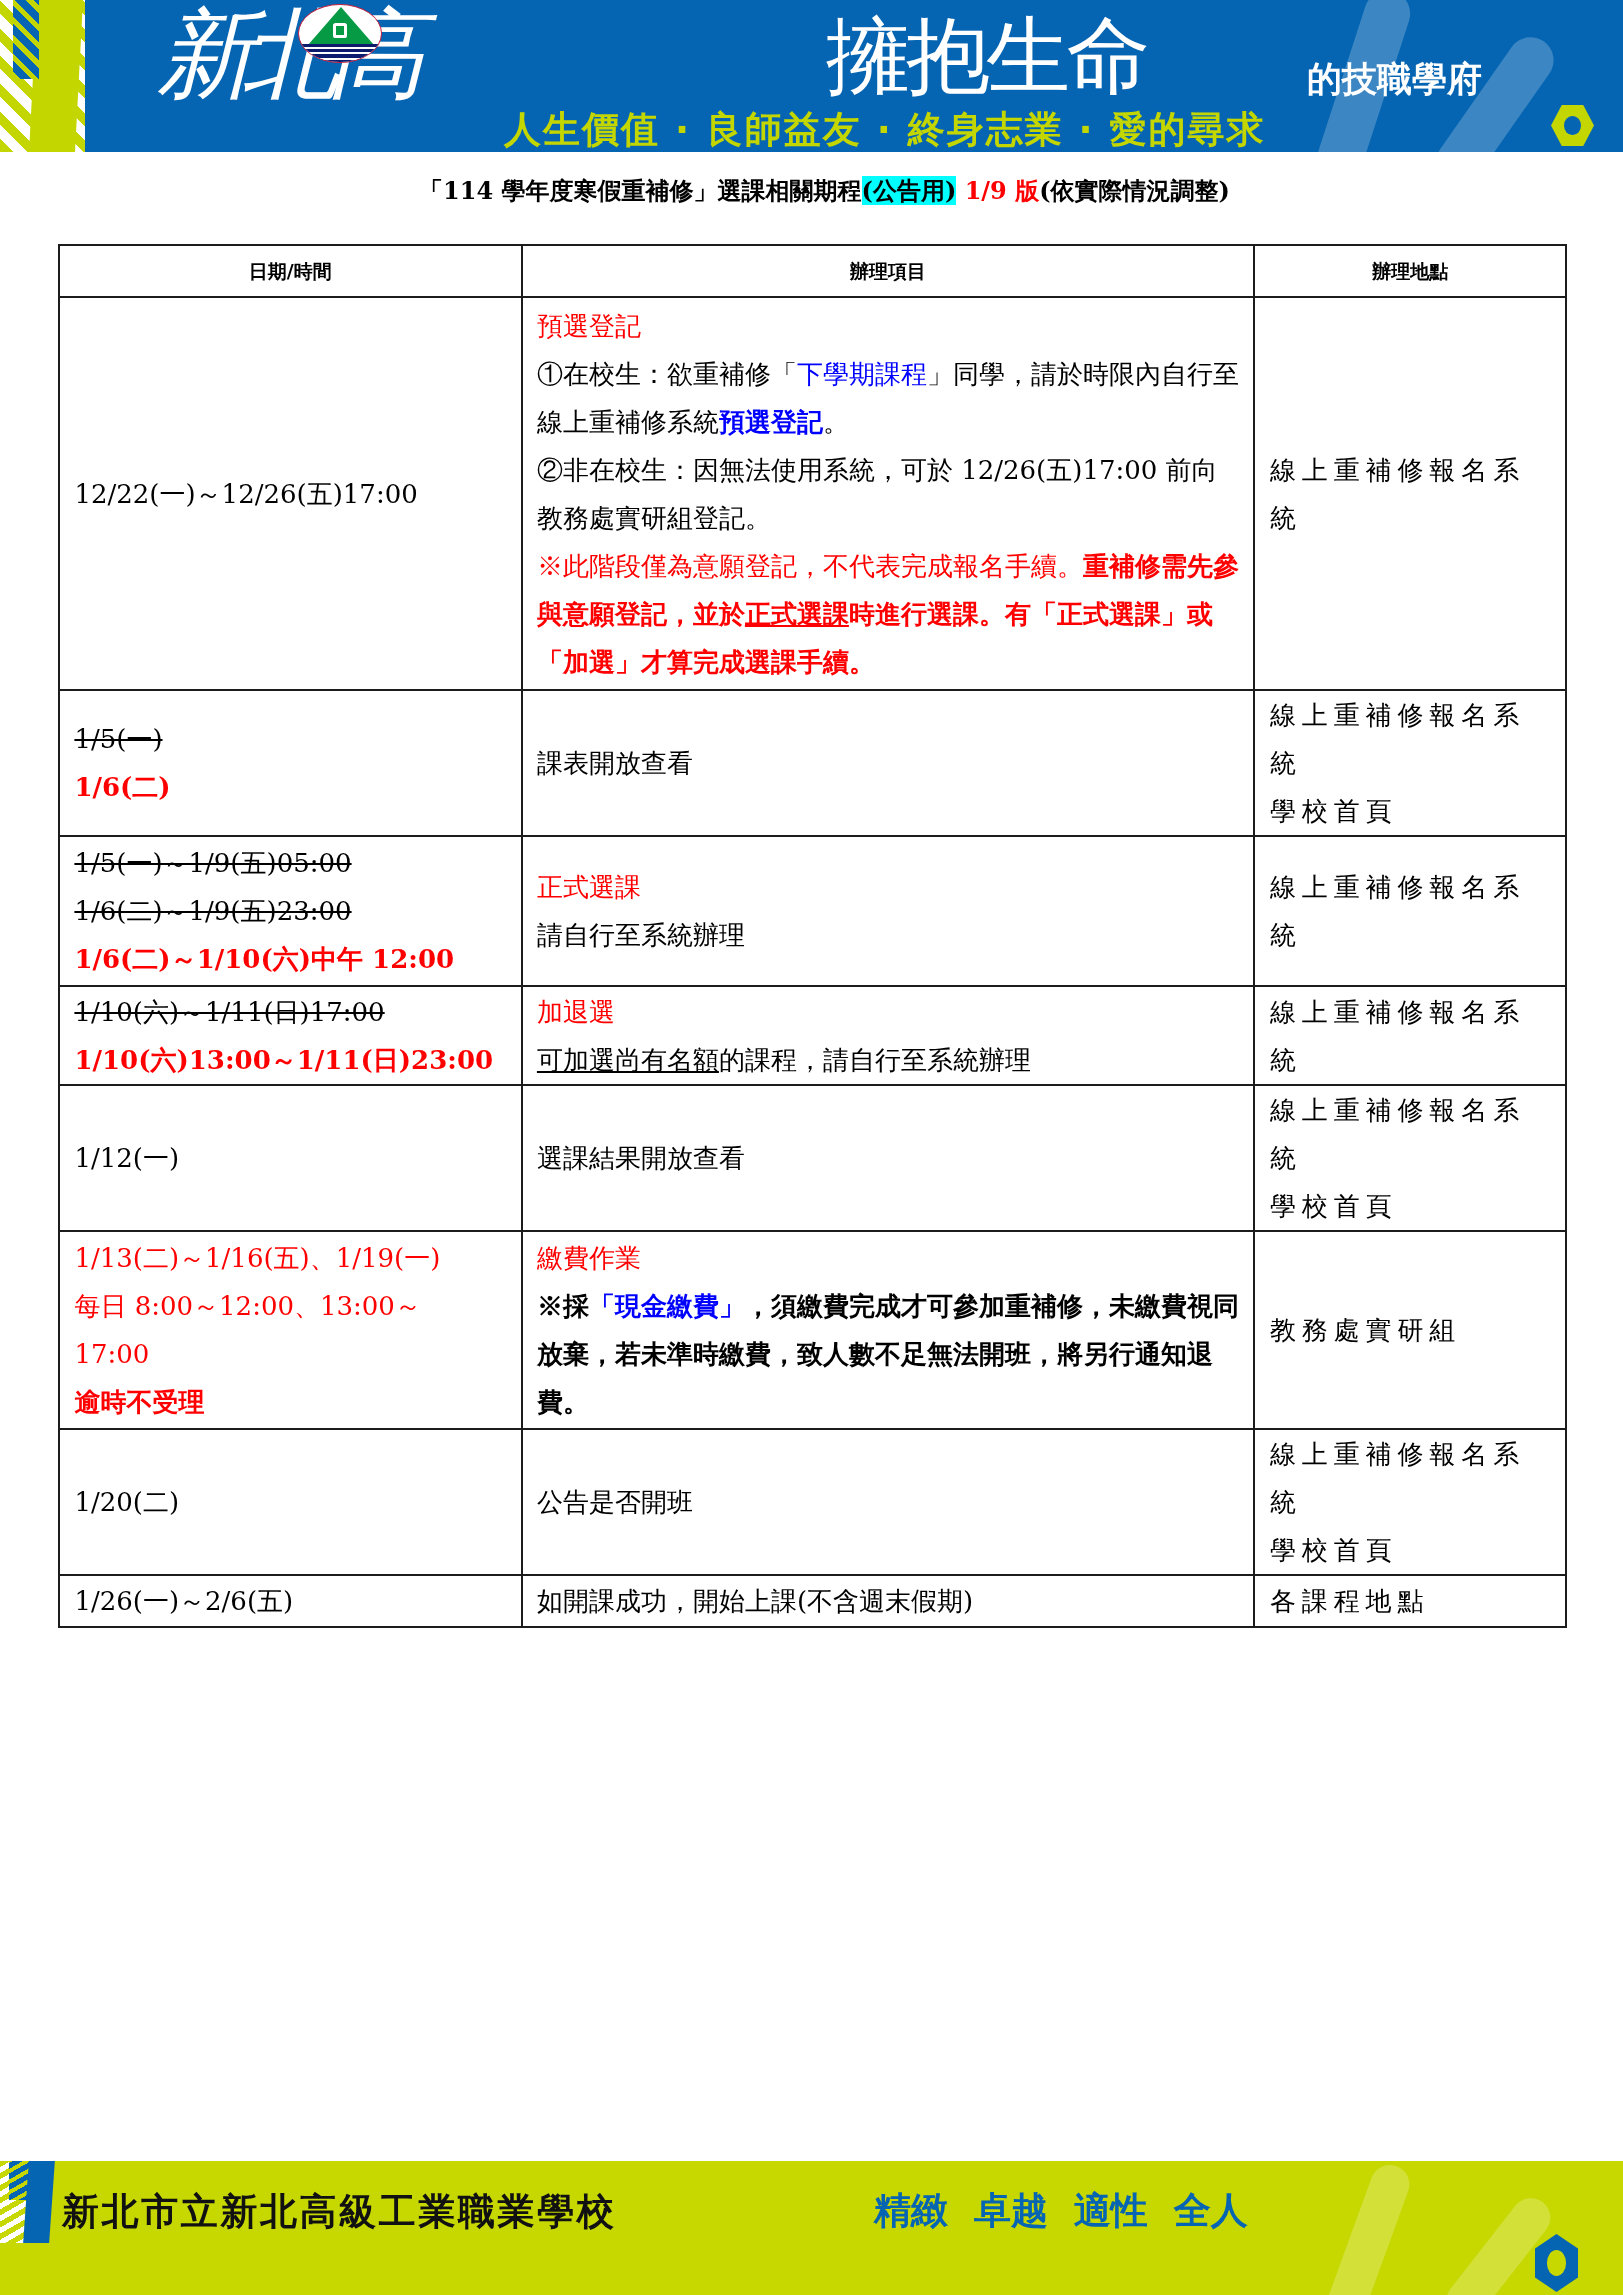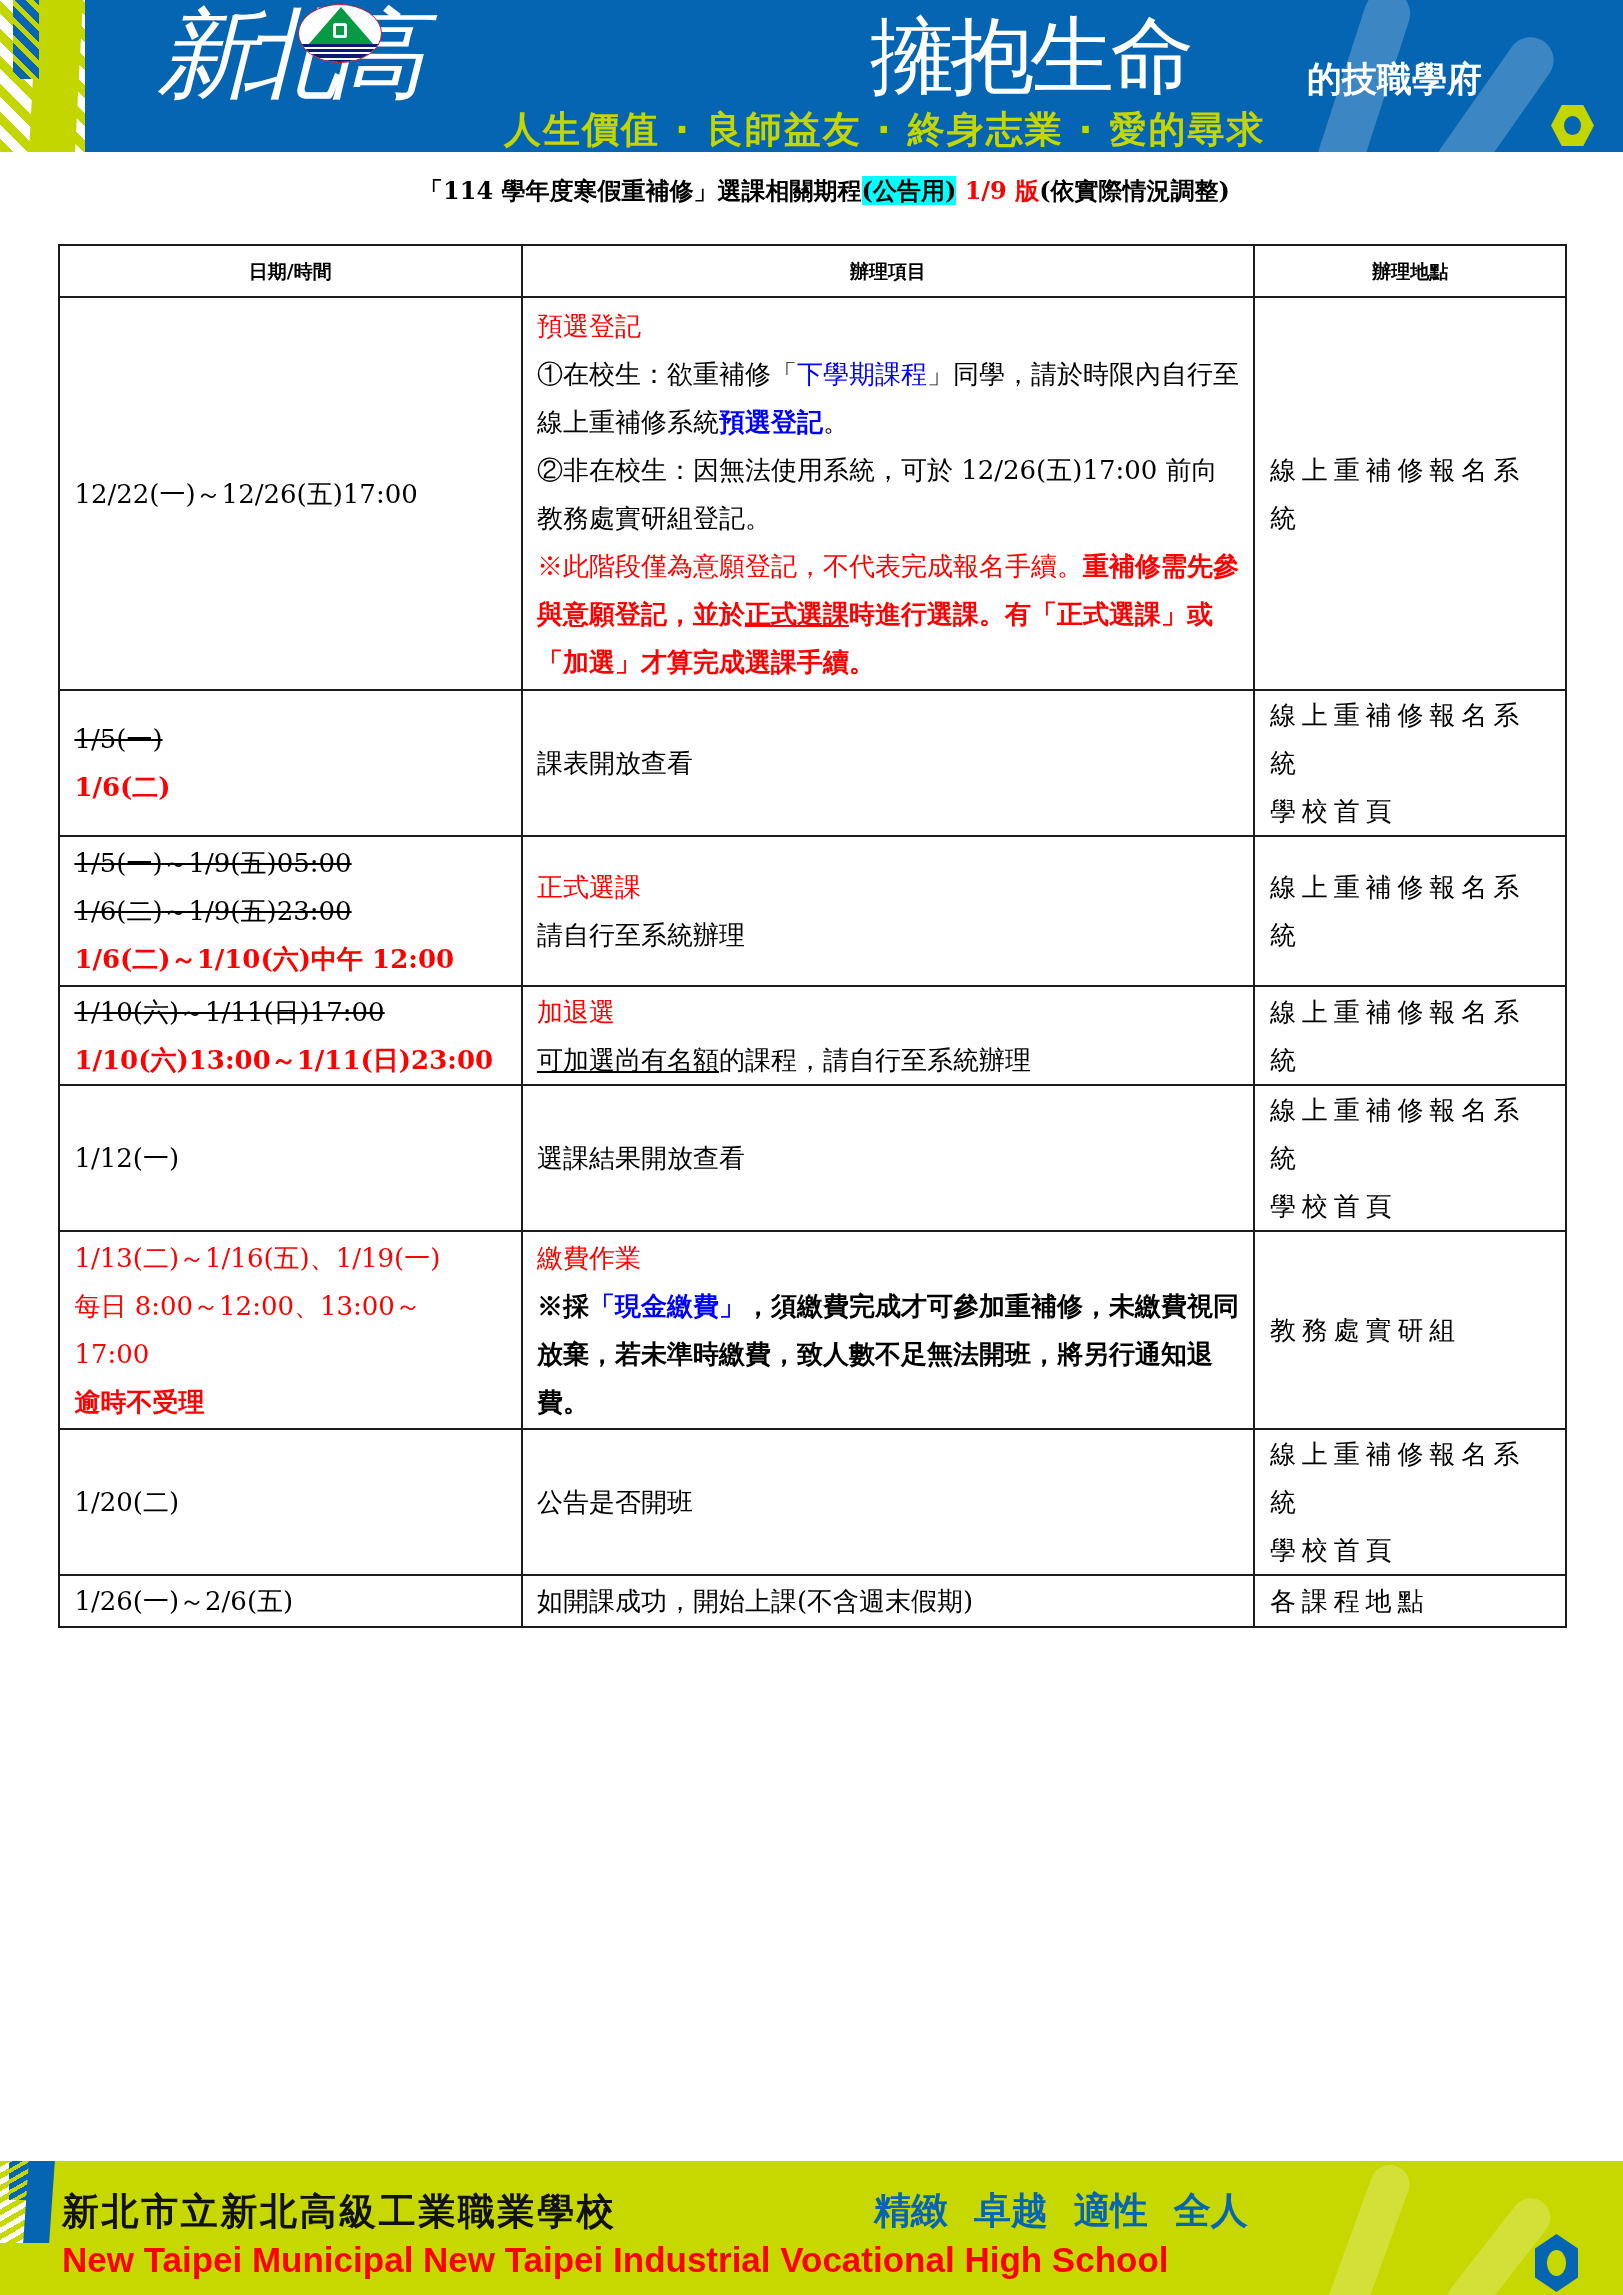--- a/index.html
+++ b/index.html
@@ -11,21 +11,21 @@
   .banner .stripes { position: absolute; left: 0; top: 0; width: 85px; height: 152px;
     background: repeating-linear-gradient(45deg, #c4d600 0 9.2px, #ffffff 9.2px 19.6px); }
   .banner .stripes-blue { position: absolute; left: 13px; top: 0; width: 26px; height: 79px;
     background: repeating-linear-gradient(45deg, #c4d600 0 5.2px, #0565b2 5.2px 13px); }
   .banner .green-bar { position: absolute; left: 33px; top: 0; width: 46px; height: 152px; background: #c4d600; transform: skewX(-3deg); }
   .banner .calligraphy { position: absolute; left: 157px; top: 13px; font-family: Liberation Mono, monospace; font-size: 98px; color: #fff; font-style: italic; letter-spacing: -13px; line-height: 1; }
   .banner .emblem { position: absolute; left: 298px; top: 3.9px; width: 84px; height: 59px; border-radius: 50%; background: #fff; border: 1.3px solid #c02040; overflow: hidden; }
   .banner .emblem .tri { position: absolute; left: 9.2px; top: 2.6px; width: 0; height: 0; border-left: 33px solid transparent; border-right: 33px solid transparent; border-bottom: 38px solid #079a45; }
   .banner .emblem .nut { position: absolute; left: 34px; top: 18.3px; width: 14.4px; height: 14.4px; border: 3.3px solid #fff; border-radius: 2.6px; background: #079a45; }
   .banner .emblem .waves { position: absolute; left: 0; bottom: 0; width: 84px; height: 18.3px; background: repeating-linear-gradient(180deg, #0d1a6e 0 3.3px, #fff 3.3px 5.2px); }
-  .banner .slogan-big { position: absolute; left: 870px; top: 14.4px; font-size: 84px; color: #fff; line-height: 1; letter-spacing: -3.9px; font-family: "DejaVu Serif", serif; }
+  .banner .slogan-big { position: absolute; left: 826px; top: 14.4px; font-size: 84px; color: #fff; line-height: 1; letter-spacing: -3.9px; font-family: "DejaVu Serif", serif; }
   .banner .slogan-small { position: absolute; left: 1263px; top: 56px; font-size: 35px; color: #fff; font-family: "DejaVu Sans", sans-serif; font-weight: bold; margin-left: 44px; }
   .banner .motto { position: absolute; left: 504px; top: 105px; font-size: 37px; color: #c4d600; font-family: "DejaVu Sans", sans-serif; font-weight: bold; letter-spacing: 2px; }
   .banner .swoosh { position: absolute; left: 1341px; top: -13px; width: 46px; height: 196px; background: rgba(255,255,255,0.22); transform: rotate(18deg); border-radius: 26px; }
   .banner .swoosh2 { position: absolute; left: 1472px; top: 26px; width: 46px; height: 170px; background: rgba(255,255,255,0.22); transform: rotate(35deg); border-radius: 26px; }
   .banner .hex { position: absolute; left: 1551px; top: 105px; width: 43px; height: 41px; background: #c4d600;
     clip-path: polygon(25% 0, 75% 0, 100% 50%, 75% 100%, 25% 100%, 0 50%); }
   .banner .hex::after { content: ""; position: absolute; left: 13px; top: 10.5px; width: 17px; height: 19.6px; background: #0565b2; border-radius: 50%; }
 
   
   .doc-title { position: absolute; left: 13px; top: 175px; width: 1623px; text-align: center; font-size: 24px; font-weight: bold; font-family: "DejaVu Serif", serif; white-space: nowrap; }
@@ -210,16 +210,15 @@
 </table>
 
 <div class="footer">
   <div class="stripes"></div>
   <div class="stripes-blue"></div>
   <div class="blue-bar"></div>
   <div class="swoosh"></div>
   <div class="swoosh2"></div>
   <div class="school-zh">新北市立新北高級工業職業學校</div>
   <div class="motto">精緻 卓越 適性 全人</div>
-  <div class="school-en">New Taipei Municipal New Taipei Industrial Vocational High School</div>
   <div class="hex"></div>
 </div>
 
 
 </body></html>

